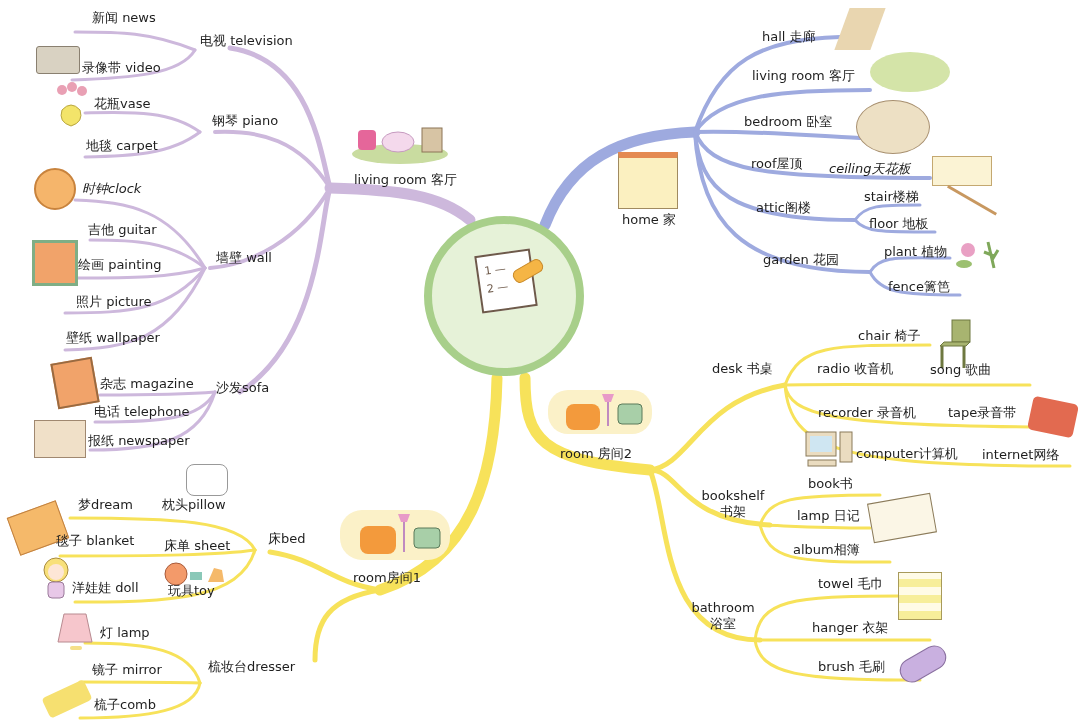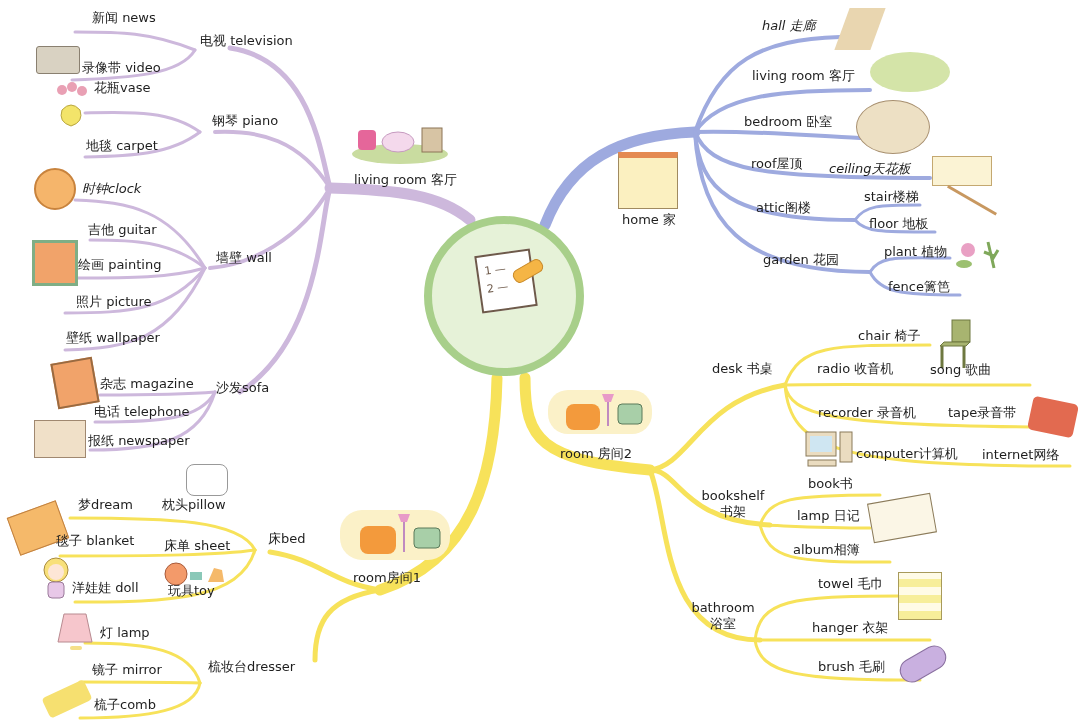--- a/index.html
+++ b/index.html
@@ -118,42 +118,42 @@
 
 <div class="lbl" style="left:212px;top:113px;">钢琴 piano</div>
 <div class="pic" style="left:54px;top:82px;width:34px;height:46px;">
   <svg width="34" height="46" viewBox="0 0 34 46">
         <circle cx="8" cy="8" r="5" fill="#e9a0b4"></circle>
         <circle cx="18" cy="5" r="5" fill="#e9a0b4"></circle>
         <circle cx="28" cy="9" r="5" fill="#e9a0b4"></circle>
         <path d="M8 28 Q17 18 26 28 Q30 40 17 44 Q4 40 8 28Z" fill="#f3e46a" stroke="#b8a640"></path>
       </svg>
 </div>
-<div class="lbl" style="left:94px;top:80px;text-align:center;">花瓶vase</div>
+<div class="lbl" style="left:94px;top:96px;text-align:center;">花瓶vase</div>
 <div class="lbl" style="left:86px;top:138px;">地毯 carpet</div>
 
 <div class="lbl" style="left:216px;top:250px;">墙壁 wall</div>
 <div class="pic" style="left:34px;top:168px;width:38px;height:38px;border-radius:50%;background:#f5b56b;border:2px solid #c8833d;"></div>
 <div class="lbl" style="left:82px;top:181px;font-style:italic;">时钟clock</div>
 <div class="lbl" style="left:88px;top:222px;">吉他 guitar</div>
 <div class="pic" style="left:32px;top:240px;width:40px;height:40px;background:#f1a36a;border:3px solid #7fae85;"></div>
 <div class="lbl" style="left:78px;top:257px;">绘画 painting</div>
 <div class="lbl" style="left:76px;top:294px;">照片 picture</div>
 <div class="lbl" style="left:66px;top:330px;">壁纸 wallpaper</div>
 
 <div class="lbl" style="left:216px;top:380px;">沙发sofa</div>
 <div class="pic" style="left:54px;top:360px;width:38px;height:42px;background:#f1a36a;border:2px solid #9a6a40;transform:rotate(-10deg);"></div>
 <div class="lbl" style="left:100px;top:376px;">杂志 magazine</div>
 <div class="lbl" style="left:94px;top:404px;">电话 telephone</div>
 <div class="pic" style="left:34px;top:420px;width:50px;height:36px;background:#f0e0c8;border:1px solid #a08870;"></div>
 <div class="lbl" style="left:88px;top:433px;">报纸 newspaper</div>
 
 <div class="pic" style="left:618px;top:152px;width:58px;height:50px;background:#fbf0c0;border:1.5px solid #a08a60;border-top:6px solid #e48a52;"></div>
 <div class="lbl" style="left:622px;top:212px;">home 家</div>
-<div class="lbl" style="left:762px;top:18px;font-style:italic;">hall 走廊</div>
+<div class="lbl" style="left:762px;top:29px;">hall 走廊</div>
 <div class="pic" style="left:842px;top:8px;width:36px;height:42px;background:#e9d6b0;transform:skewX(-20deg);"></div>
 <div class="lbl" style="left:752px;top:68px;">living room 客厅</div>
 <div class="pic" style="left:870px;top:52px;width:80px;height:40px;background:#d4e4a8;border-radius:50%;"></div>
 <div class="lbl" style="left:744px;top:114px;">bedroom 卧室</div>
 <div class="pic" style="left:856px;top:100px;width:72px;height:52px;background:#ede0c4;border-radius:50%;border:1px solid #a89070;"></div>
 <div class="lbl" style="left:751px;top:156px;">roof屋顶</div>
 <div class="lbl" style="left:829px;top:161px;font-style:italic;">ceiling天花板</div>
 <div class="pic" style="left:932px;top:156px;width:58px;height:28px;background:#fbf3d4;border:1px solid #c4a870;"></div>
 <div class="lbl" style="left:756px;top:200px;">attic阁楼</div>
 <div class="lbl" style="left:864px;top:189px;">stair楼梯</div>

